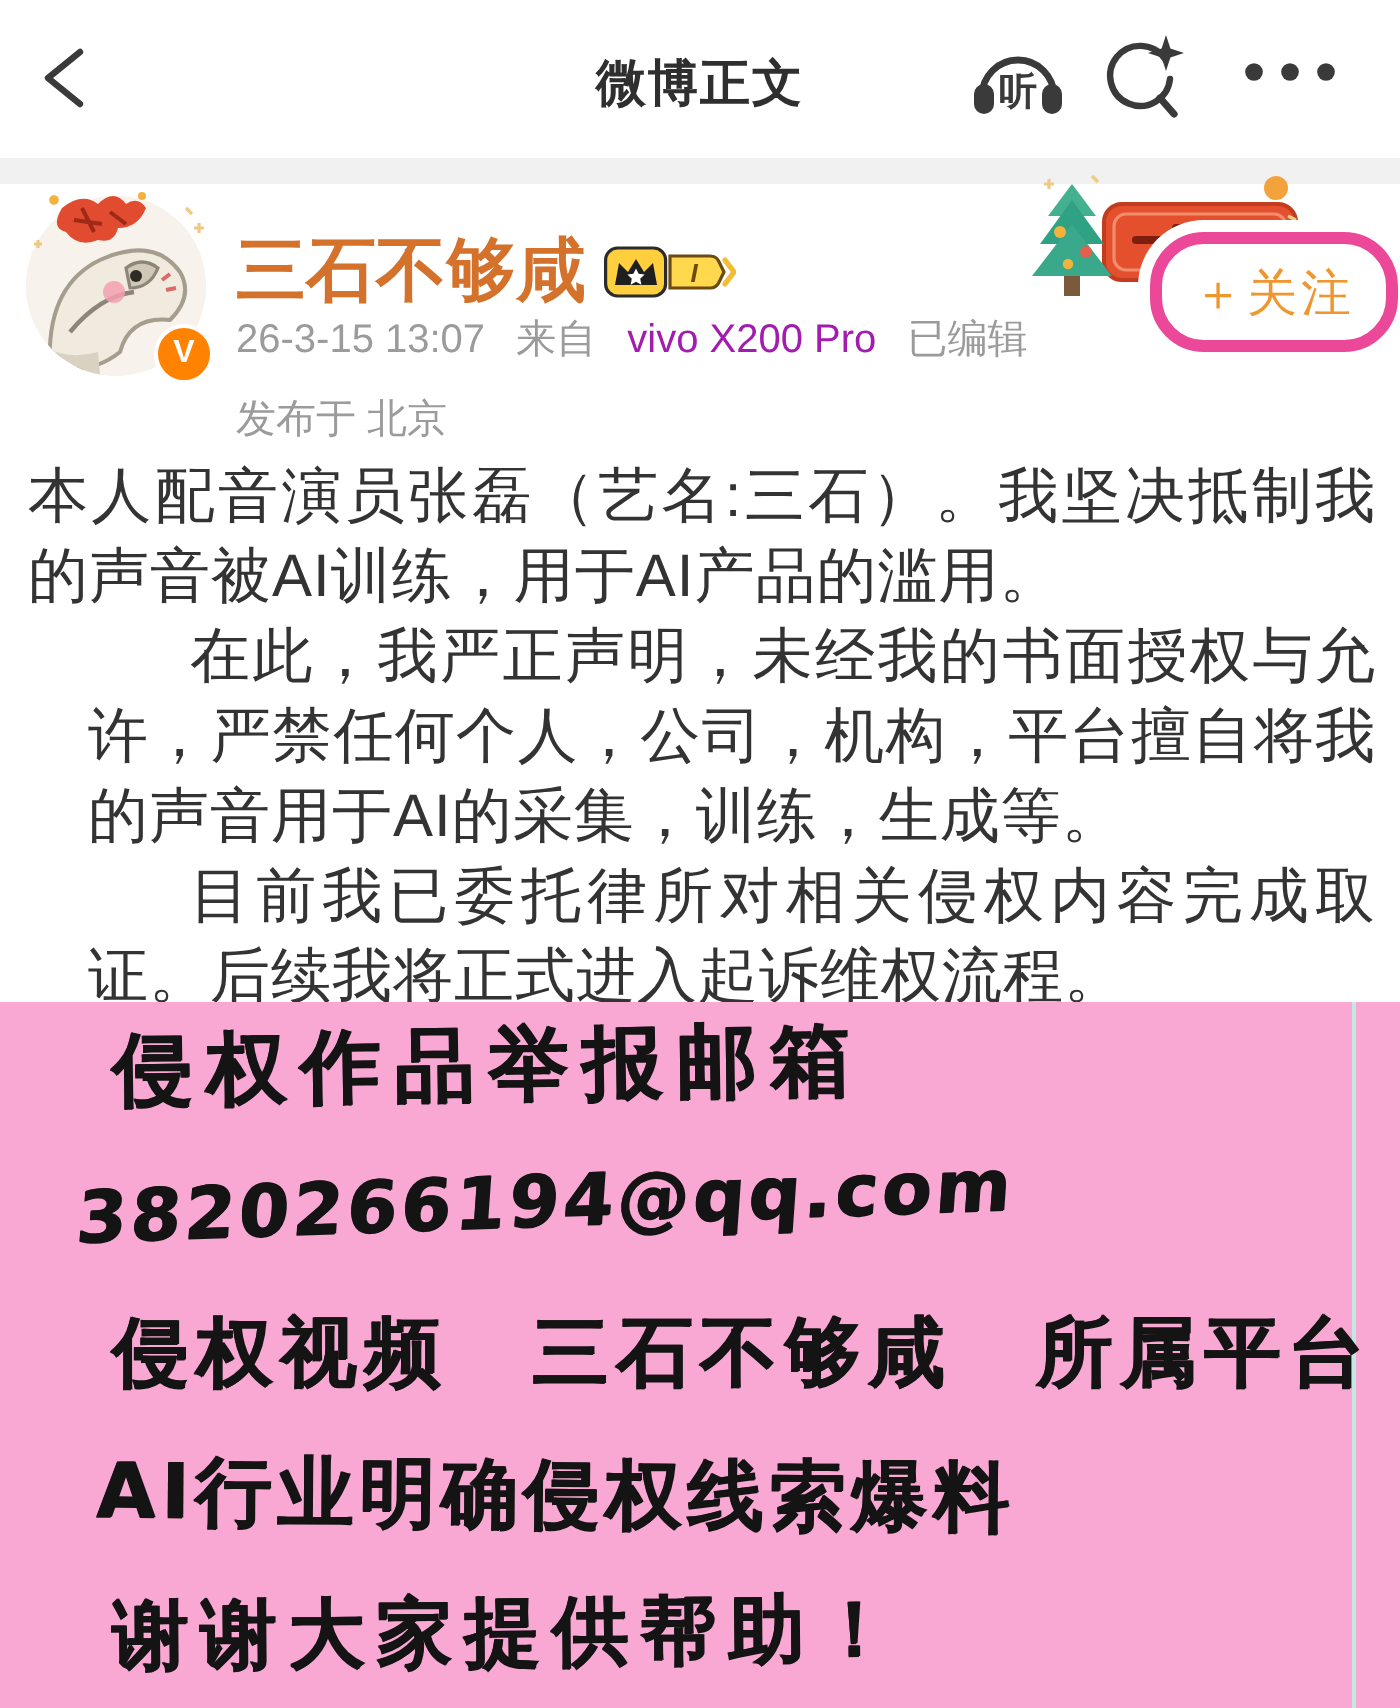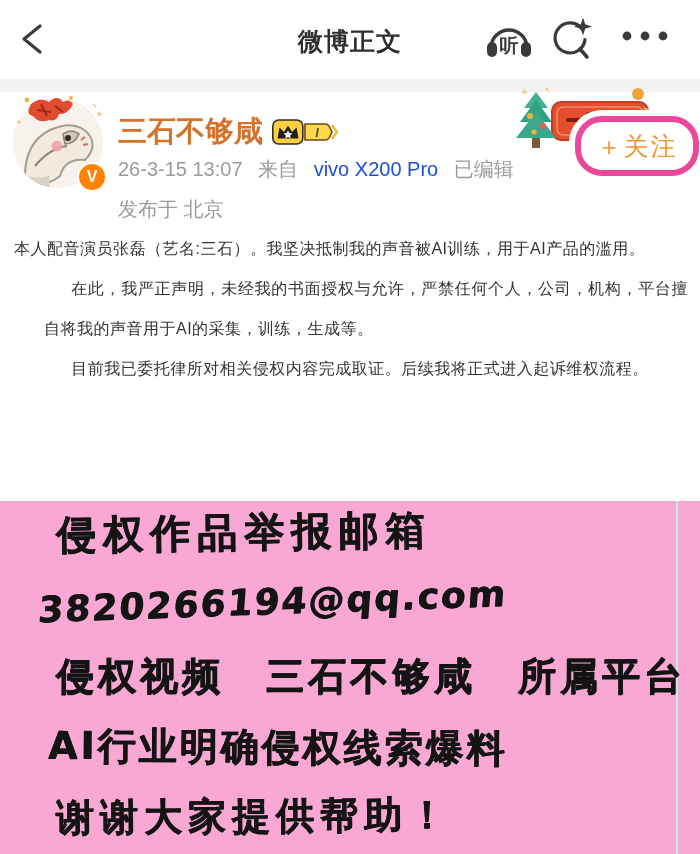--- a/index.html
+++ b/index.html
@@ -19,32 +19,32 @@
   .strip{position:absolute;top:79px;left:0;right:0;height:13px;background:#f1f1f1;}
   
   .pheader{position:absolute;top:92px;left:0;right:0;height:138px;background:#fff;}
   .avatar{position:absolute;left:13px;top:6px;width:90px;height:90px;border-radius:50%;
     background:#f7f3ec;overflow:visible;cursor:pointer;}
   .avatar svg{position:absolute;left:-8px;top:-10px;}
   .vbadge{position:absolute;left:64px;top:64px;width:26px;height:26px;border-radius:50%;
     background:#ff8200;border:2px solid #fff;color:#fff;font-size:16px;font-weight:bold;
     display:flex;align-items:center;justify-content:center;z-index:2;}
   .name-row{position:absolute;left:118px;top:20px;display:flex;align-items:center;gap:9px;}
-  .uname{font-size:29px;font-weight:700;color:#d4722c;cursor:pointer;}
+  .uname{font-size:35px;font-weight:700;color:#d4722c;cursor:pointer;}
   .meta1{position:absolute;left:118px;top:64px;font-size:20px;color:#9b9b9b;white-space:nowrap;}
-  .meta1 .dev{color:#1d4ed8;cursor:pointer;}
+  .meta1 .dev{color:#a21caf;cursor:pointer;}
   .meta1 span{margin-right:10px;}
   .meta2{position:absolute;left:118px;top:104px;font-size:20px;color:#9b9b9b;}
   .decor{position:absolute;left:516px;top:-6px;z-index:1;}
   .follow-btn{position:absolute;left:575px;top:24px;width:112px;height:48px;z-index:3;
     background:#fff;border:6px solid #ec4899;border-radius:27px;color:#f0962e;
     font-size:25px;display:flex;align-items:center;justify-content:center;cursor:pointer;
     box-shadow:0 0 0 6px #ffffff;letter-spacing:2px;}
   
-  .body-text{position:absolute;top:229px;left:14px;right:12px;font-size:16px;
+  .body-text{position:absolute;top:229px;left:14px;right:12px;font-size:30px;
     line-height:40px;color:#333;letter-spacing:0.5px;text-align:justify;}
   .body-text p{margin:0;}
   .body-text p.indent{text-indent:1.7em;margin-left:30px;}
   
   .hand-block{position:absolute;top:501px;left:0;right:0;bottom:0;background:#f9a8d4;cursor:pointer;}
   .cyan-line{position:absolute;left:676px;top:0;bottom:0;width:2px;background:#c2e8e4;}
   .hl{position:absolute;white-space:pre;color:#141414;font-weight:800;
       font-family:"DejaVu Sans","Liberation Sans",sans-serif;
       text-shadow:0.7px 0 currentColor, 0 0.5px currentColor;}
   .hl1{left:56px;top:4px;font-size:40px;letter-spacing:7px;transform:rotate(-0.8deg);}

